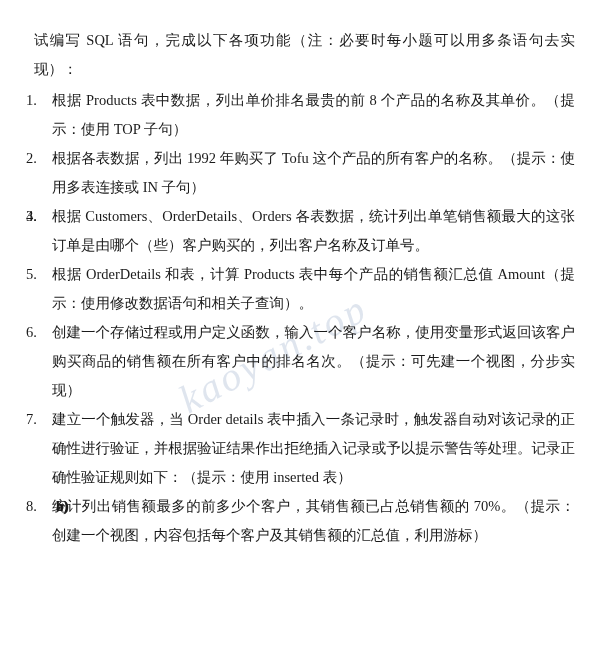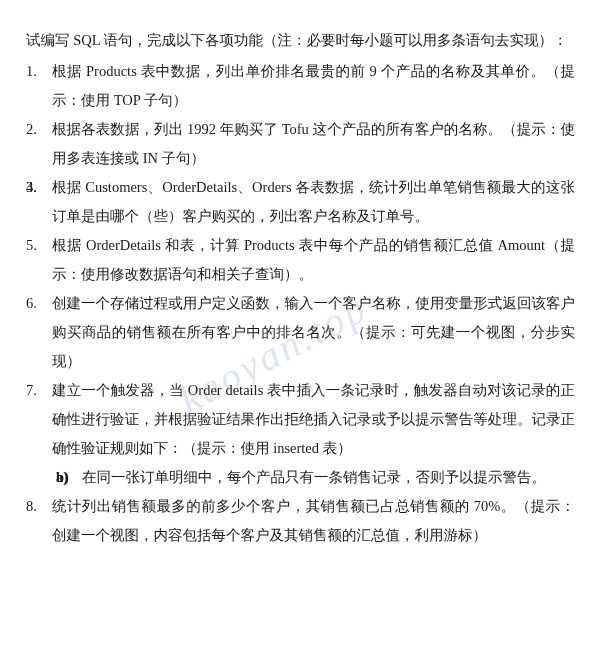--- a/index.html
+++ b/index.html
@@ -40,21 +40,21 @@
   }
   .content {
     position: relative;
     z-index: 1;
   }
   .intro {
     font-size: 14.5px;
     line-height: 2.0;
     text-align: justify;
     text-justify: inter-ideograph;
-    margin: 0 0 2px 0;
+    margin: 0 0 2px 8px;
   }
   ol.qlist {
     list-style: none;
     margin: 0;
     padding: 0;
   }
   ol.qlist > li {
     position: relative;
     padding-left: 26px;
     font-size: 14.5px;
@@ -99,21 +99,21 @@
   <div class="watermark">kaoyan.top</div>
 
   <div class="content">
 
     <p class="intro">试编写 SQL 语句，完成以下各项功能（注：必要时每小题可以用多条语句去实现）：</p>
 
     <ol class="qlist">
 
       <li>
         <span class="num">1.</span>
-        <span>根据 Products 表中数据，列出单价排名最贵的前 9 个产品的名称及其单价。（提示：使用 TOP 子句）</span>
+        <span>根据 Products 表中数据，列出单价排名最贵的前 8 个产品的名称及其单价。（提示：使用 TOP 子句）</span>
       </li>
 
       <li>
         <span class="num">2.</span>
         <span>根据各表数据，列出 1992 年购买了 Tofu 这个产品的所有客户的名称。（提示：使用多表连接或 IN 子句）</span>
       </li>
 
       <li>
         <span class="num">3.</span>
       </li>
@@ -135,21 +135,20 @@
 
       <li>
         <span class="num">7.</span>
         <span>建立一个触发器，当 Order details 表中插入一条记录时，触发器自动对该记录的正确性进行验证，并根据验证结果作出拒绝插入记录或予以提示警告等处理。记录正确性验证规则如下：（提示：使用 inserted 表）</span>
         <ol class="sublist">
           <li>
             <span class="subnum">a)</span>
           </li>
           <li>
             <span class="subnum">b)</span>
-            <span>在同一张订单明细中，每个产品只有一条销售记录，否则予以提示警告。</span>
           </li>
         </ol>
       </li>
 
       <li>
         <span class="num">8.</span>
         <span>统计列出销售额最多的前多少个客户，其销售额已占总销售额的 70%。（提示：创建一个视图，内容包括每个客户及其销售额的汇总值，利用游标）</span>
       </li>
 
     </ol>

